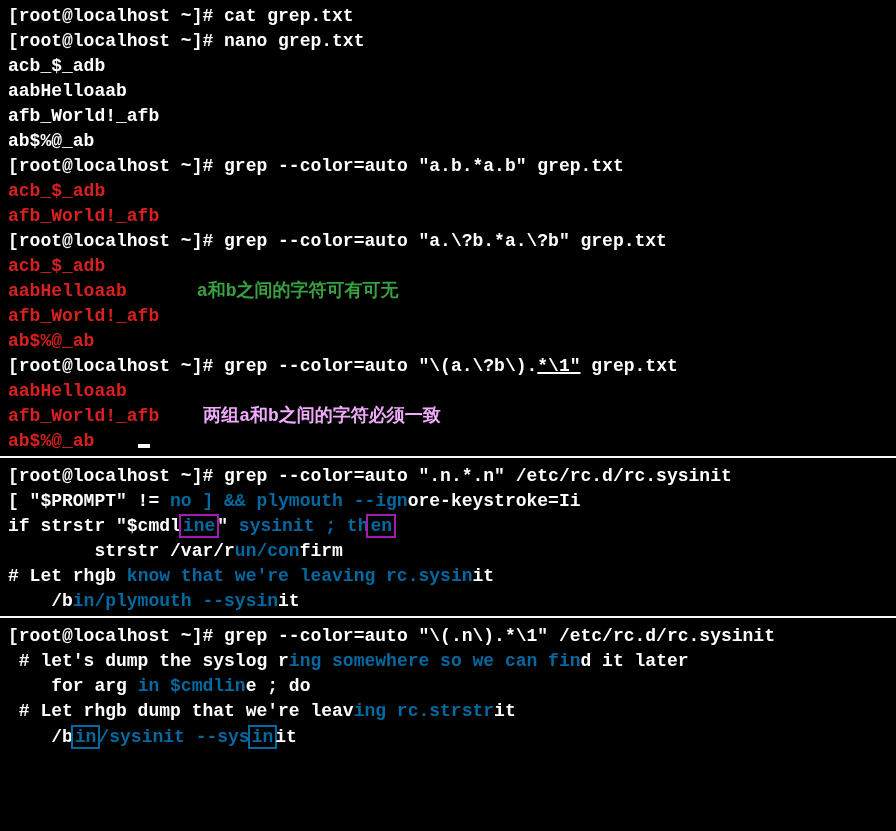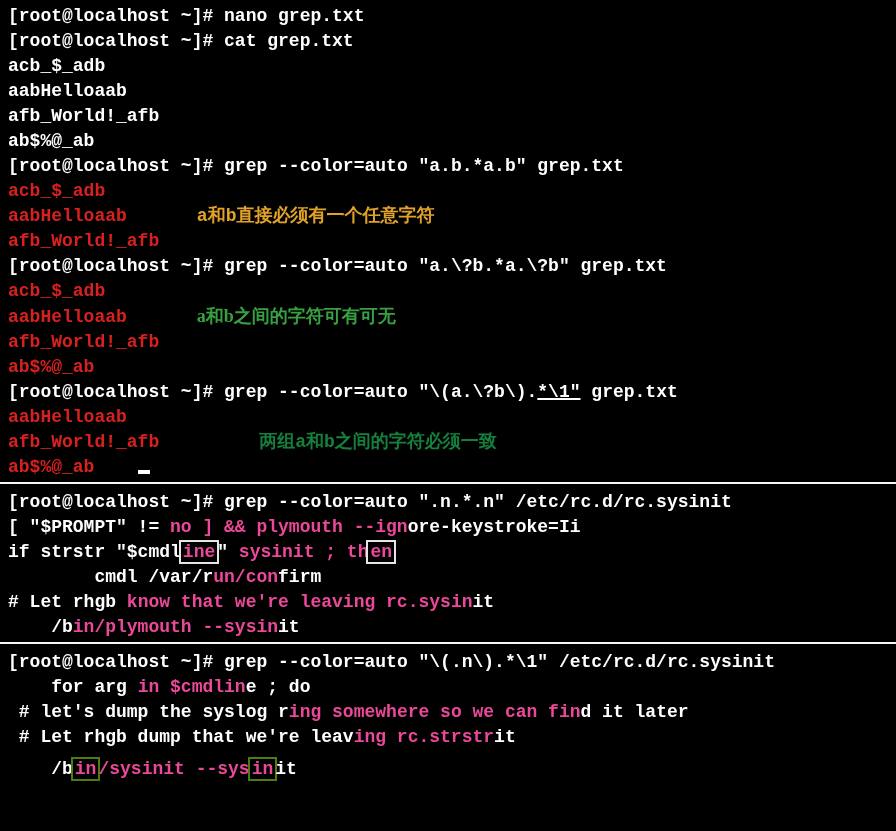--- a/index.html
+++ b/index.html
@@ -14,66 +14,65 @@
     overflow: hidden;
     color: #fff;
     font-weight: bold;
   }
   .term { padding: 4px 8px 0 8px; }
   .line { white-space: pre; }
   .prompt { color: #fff; }
   .cmd { color: #fff; }
   .red { color: #d8201f; }
   .ann-yellow { color: #e2a228; padding-left: 70px; }
-  .ann-green  { color: #37a141; padding-left: 70px; font-family: Liberation Serif, serif; }
-  .ann-blue   { color: #15803d; padding-left: 100px; }
-  .cyan { color: #ec4899; }
+  .ann-green  { color: #37a141; padding-left: 70px; }
+  .ann-blue   { color: #f0abfc; padding-left: 44px; }
+  .cyan { color: #0369a1; }
   .ul { text-decoration: underline; text-decoration-thickness: 2px; }
   hr.sep {
     border: none;
     border-top: 2px solid #f7f7f7;
     margin: 2px 0 2px 0;
   }
   .box-pink {
     display:inline-block;
-    border: 2px solid #e5e5e5;
+    border: 2px solid #a21caf;
     padding: 0 2px;
     line-height: 20px;
     margin: 0 -2px;
   }
   .box-yellow {
     display:inline-block;
-    border: 2px solid #4d7c0f;
+    border: 2px solid #0369a1;
     padding: 0 2px;
     line-height: 20px;
-    margin: 7px -2px;
+    margin: 1px -2px;
   }
   .cursor {
     display:inline-block;
     width: 12px;
     height: 4px;
     background: #fff;
     vertical-align: -2px;
   }
 </style>
 </head>
 <body>
 
 <div class="term">
 
+  <div class="line"><span class="prompt">[root@localhost ~]# </span><span class="cmd">cat grep.txt</span></div>
   <div class="line"><span class="prompt">[root@localhost ~]# </span><span class="cmd">nano grep.txt</span></div>
-  <div class="line"><span class="prompt">[root@localhost ~]# </span><span class="cmd">cat grep.txt</span></div>
   <div class="line">acb_$_adb</div>
   <div class="line">aabHelloaab</div>
   <div class="line">afb_World!_afb</div>
   <div class="line">ab$%@_ab</div>
 
   <div class="line"><span class="prompt">[root@localhost ~]# </span><span class="cmd">grep --color=auto "a.b.*a.b" grep.txt</span></div>
   <div class="line red">acb_$_adb</div>
-  <div class="line"><span class="red">aabHelloaab</span><span class="ann-yellow">a和b直接必须有一个任意字符</span></div>
   <div class="line red">afb_World!_afb</div>
 
   <div class="line"><span class="prompt">[root@localhost ~]# </span><span class="cmd">grep --color=auto "a.\?b.*a.\?b" grep.txt</span></div>
   <div class="line red">acb_$_adb</div>
   <div class="line"><span class="red">aabHelloaab</span><span class="ann-green">a和b之间的字符可有可无</span></div>
   <div class="line red">afb_World!_afb</div>
   <div class="line red">ab$%@_ab</div>
 
   <div class="line"><span class="prompt">[root@localhost ~]# </span><span class="cmd">grep --color=auto "\(a.\?b\).</span><span class="cmd ul">*\1"</span><span class="cmd"> grep.txt</span></div>
   <div class="line red">aabHelloaab</div>
@@ -81,27 +80,27 @@
   <div class="line"><span class="red">ab$%@_ab</span>    <span class="cursor"></span></div>
 </div>
 
 <hr class="sep">
 
 <div class="term">
 
   <div class="line"><span class="prompt">[root@localhost ~]# </span><span class="cmd">grep --color=auto ".n.*.n" /etc/rc.d/rc.sysinit</span></div>
   <div class="line"><span>[ "$PROMPT" != </span><span class="cyan">no ] &amp;&amp; plymouth --ign</span><span>ore-keystroke=Ii</span></div>
   <div class="line"><span>if strstr "$cmdl</span><span class="box-pink"><span class="cyan">ine</span></span><span>" </span><span class="cyan">sysinit ; th</span><span class="box-pink"><span class="cyan">en</span></span></div>
-  <div class="line"><span>        cmdl /var/r</span><span class="cyan">un/con</span><span>firm</span></div>
+  <div class="line"><span>        strstr /var/r</span><span class="cyan">un/con</span><span>firm</span></div>
   <div class="line"><span># Let rhgb </span><span class="cyan">know that we're leaving rc.sysin</span><span>it</span></div>
   <div class="line"><span>    /b</span><span class="cyan">in/plymouth --sysin</span><span>it</span></div>
 </div>
 
 <hr class="sep">
 
 <div class="term">
 
   <div class="line"><span class="prompt">[root@localhost ~]# </span><span class="cmd">grep --color=auto "\(.n\).*\1" /etc/rc.d/rc.sysinit</span></div>
+  <div class="line"><span> # let's dump the syslog r</span><span class="cyan">ing somewhere so we can fin</span><span>d it later</span></div>
   <div class="line"><span>    for arg </span><span class="cyan">in $cmdlin</span><span>e ; do</span></div>
-  <div class="line"><span> # let's dump the syslog r</span><span class="cyan">ing somewhere so we can fin</span><span>d it later</span></div>
   <div class="line"><span> # Let rhgb dump that we're leav</span><span class="cyan">ing rc.strstr</span><span>it</span></div>
   <div class="line"><span>    /b</span><span class="box-yellow"><span class="cyan">in</span></span><span class="cyan">/sysinit --sys</span><span class="box-yellow"><span class="cyan">in</span></span><span>it</span></div>
 </div>
 
 </body></html>

